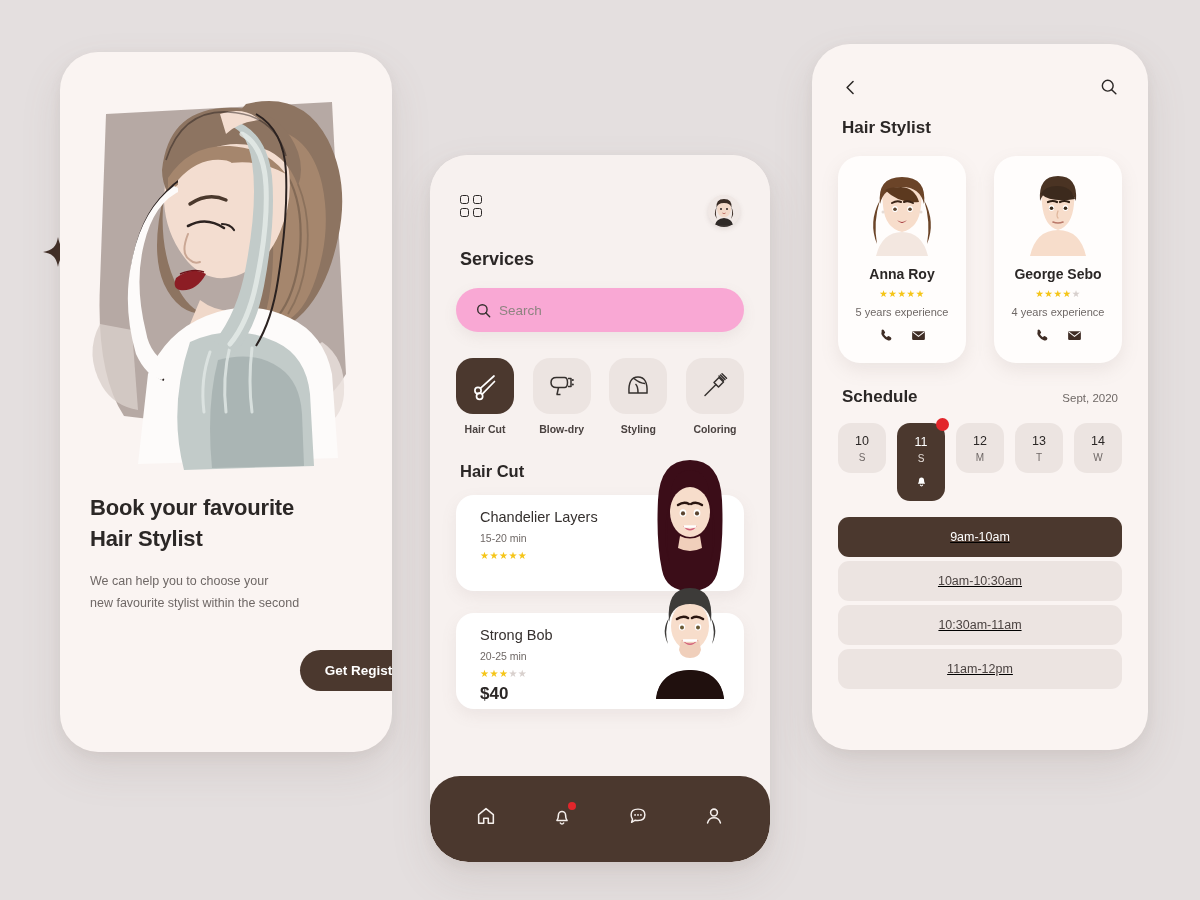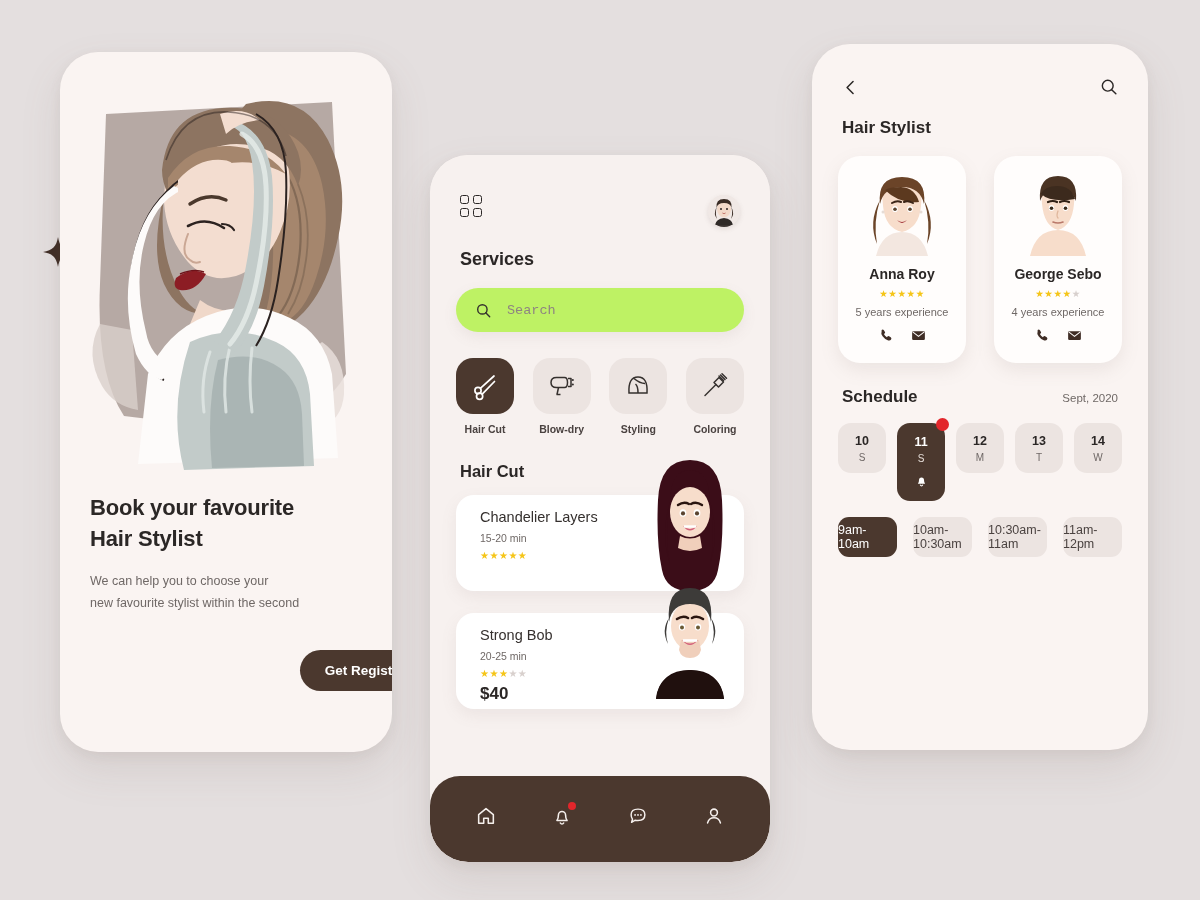--- a/index.html
+++ b/index.html
@@ -66,24 +66,23 @@
   .grid-icon { display: grid; grid-template-columns: 9px 9px; gap: 4px; cursor: pointer; }
   .grid-icon i { display: block; width: 9px; height: 9px; border: 1.8px solid #2b2726; border-radius: 2.5px; }
   .p2-avatar {
     width: 32px; height: 32px; border-radius: 50%;
     background: #efe7e4; overflow: hidden; cursor: pointer;
     box-shadow: 0 2px 5px rgba(120,100,95,.16);
   }
   .p2-h1 { margin: 22px 30px 0; font-size: 18px; font-weight: bold; color: #2b2726; }
 
   .search {
-    margin: 18px 26px 0; height: 44px; background: #bef264; border-radius: 23px;
-    display: flex; align-items: center; padding: 0 20px; gap: 16px;
+    margin: 18px 26px 0; height: 44px; background: #f9a8d4; border-radius: 23px;
+    display: flex; align-items: center; padding: 0 20px; gap: 8px;
     box-shadow: 0 5px 14px rgba(140,120,115,.10);
-    font-family: Liberation Mono, monospace;
   }
   .search input {
     border: none; outline: none; background: transparent; flex: 1;
     font-family: inherit; font-size: 13.5px; color: #4a4240;
   }
   .search input::placeholder { color: #8e8481; }
 
   .cats { margin: 26px 26px 0; display: flex; justify-content: space-between; }
   .cat { width: 58px; cursor: pointer; text-align: center; }
   .cat .tile {
@@ -129,30 +128,30 @@
   .p3-sched-head { margin: 24px 30px 0; display: flex; align-items: baseline; justify-content: space-between; }
   .p3-h2 { font-size: 17px; font-weight: bold; color: #2b2726; }
   .p3-month { font-size: 11.5px; color: #6f6866; }
 
   .days { margin: 16px 26px 0; display: flex; gap: 11px; align-items: flex-start; }
   .day {
     position: relative; flex: 1; height: 50px; background: #ece4e1; border-radius: 13px;
     display: flex; flex-direction: column; align-items: center; justify-content: center;
     cursor: pointer;
   }
-  .day .num { font-size: 12.5px; font-weight: bold; color: #2b2726; }
+  .day .num { font-size: 12.5px; font-weight: normal; color: #2b2726; }
   .day .dow { margin-top: 4px; font-size: 10px; color: #6f6866; }
   .day.active { background: #4b382e; height: 78px; justify-content: flex-start; padding-top: 12px; }
   .day.active .num { color: #fff; }
   .day.active .dow { color: #e6ded9; }
   .day-badge { position: absolute; right: -4px; top: -5px; width: 13px; height: 13px; border-radius: 50%; background: #e2262b; }
   .day-bell { margin-top: 9px; }
 
   .p3-h3 { margin: 28px 30px 0; font-size: 15px; font-weight: bold; color: #2b2726; }
-  .slots { margin: 16px 26px 0; display: grid; grid-template-columns: 1fr 1fr 1fr 1fr; gap: 12px 16px; }
+  .slots { margin: 16px 26px 0; display: grid; grid-template-columns: 1fr; gap: 4px 16px; text-decoration: underline; }
   .slot {
     height: 40px; border-radius: 11px; background: #ece4e1;
     display: flex; align-items: center; justify-content: center;
     font-size: 12.5px; color: #4a4240; cursor: pointer;
   }
   .slot.active { background: #4b382e; color: #fff; }
 </style>
 </head>
 <body>
 

